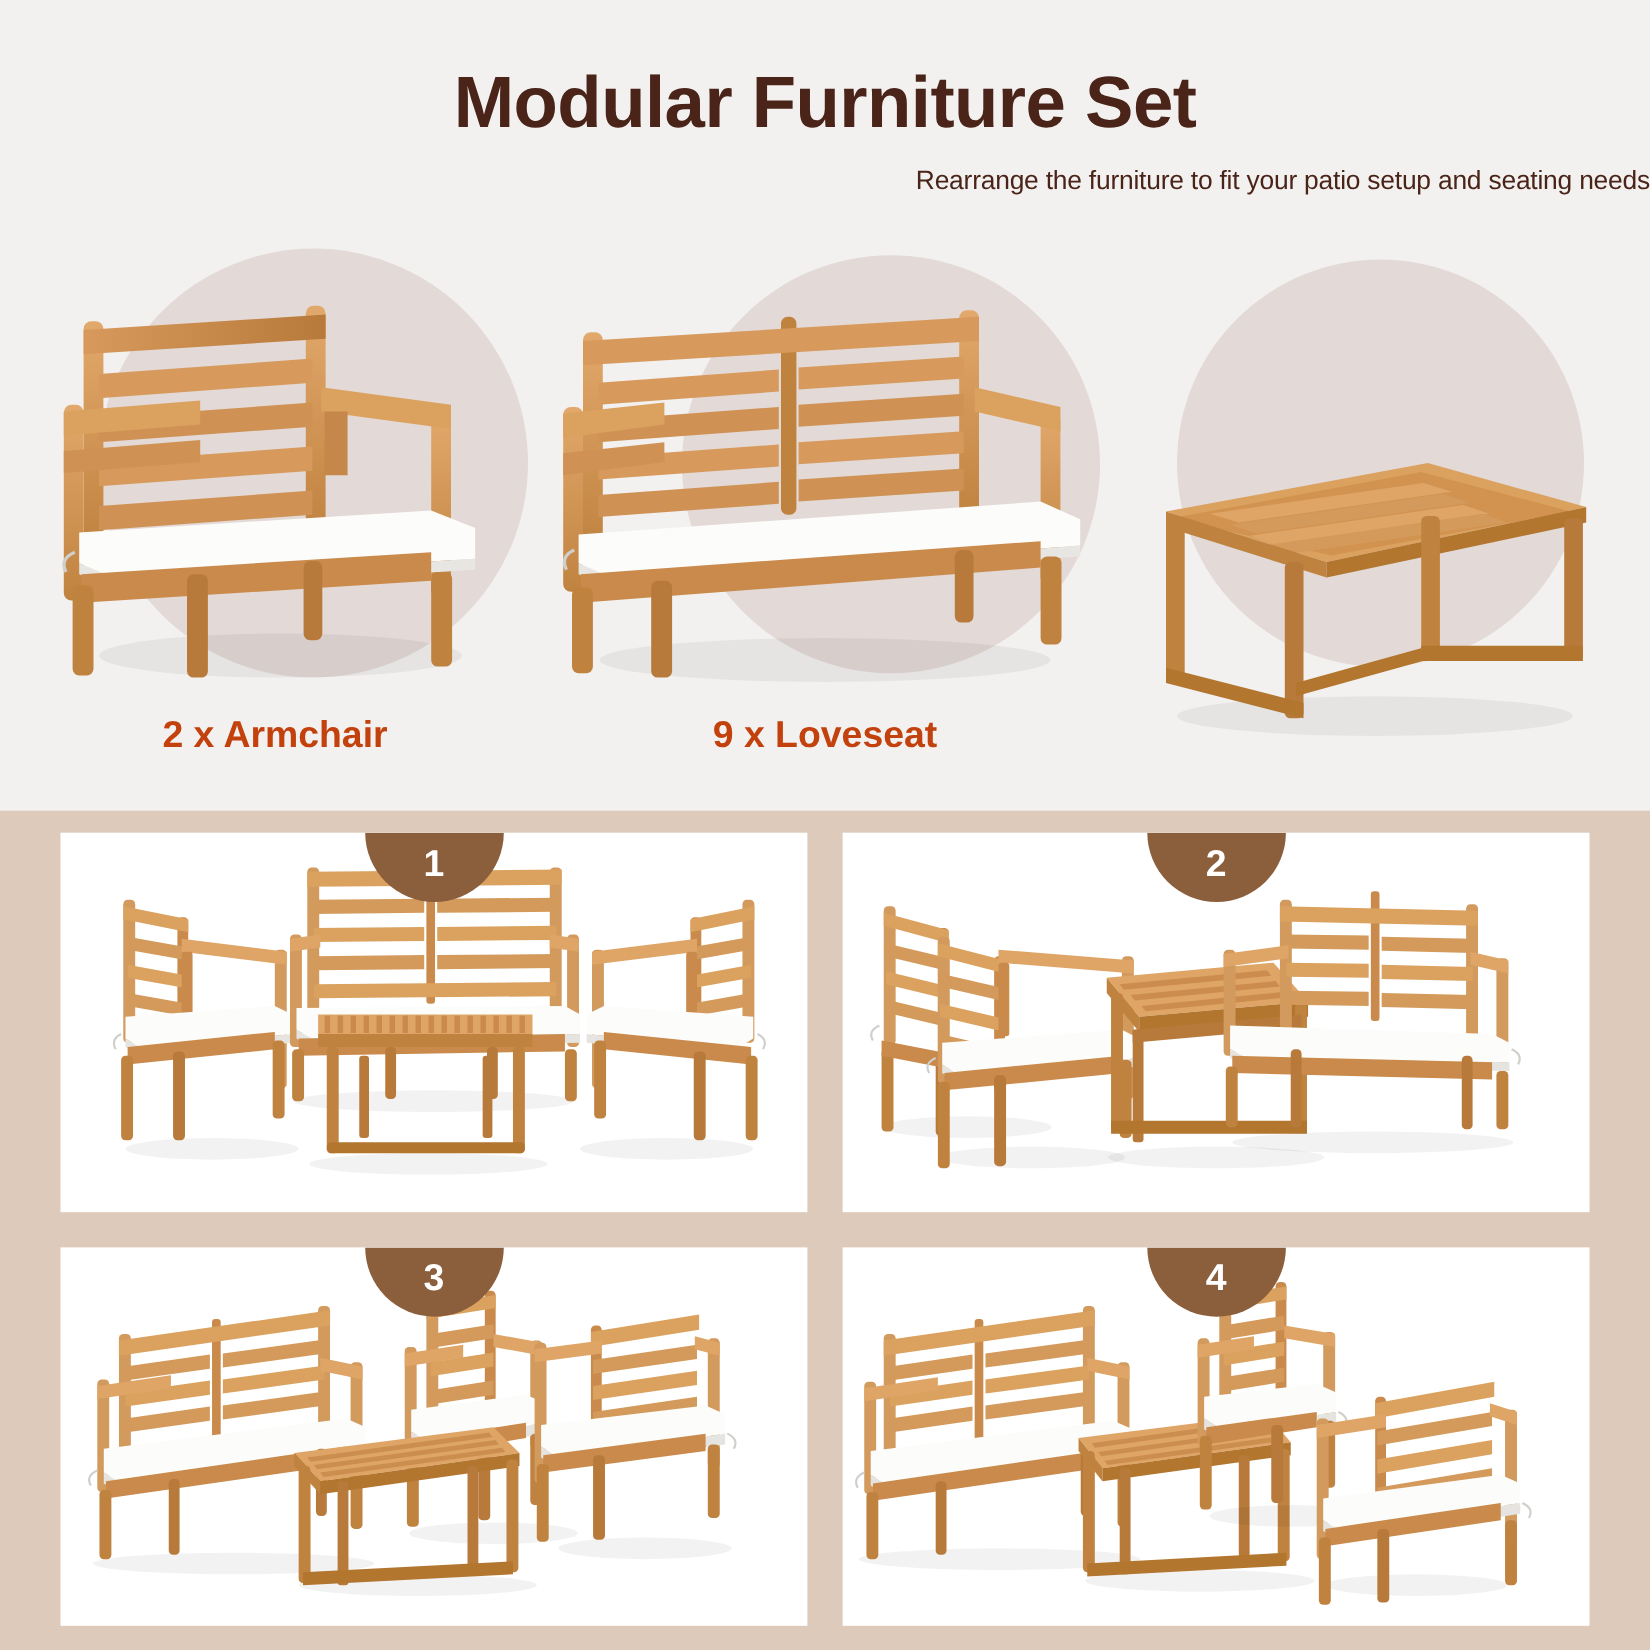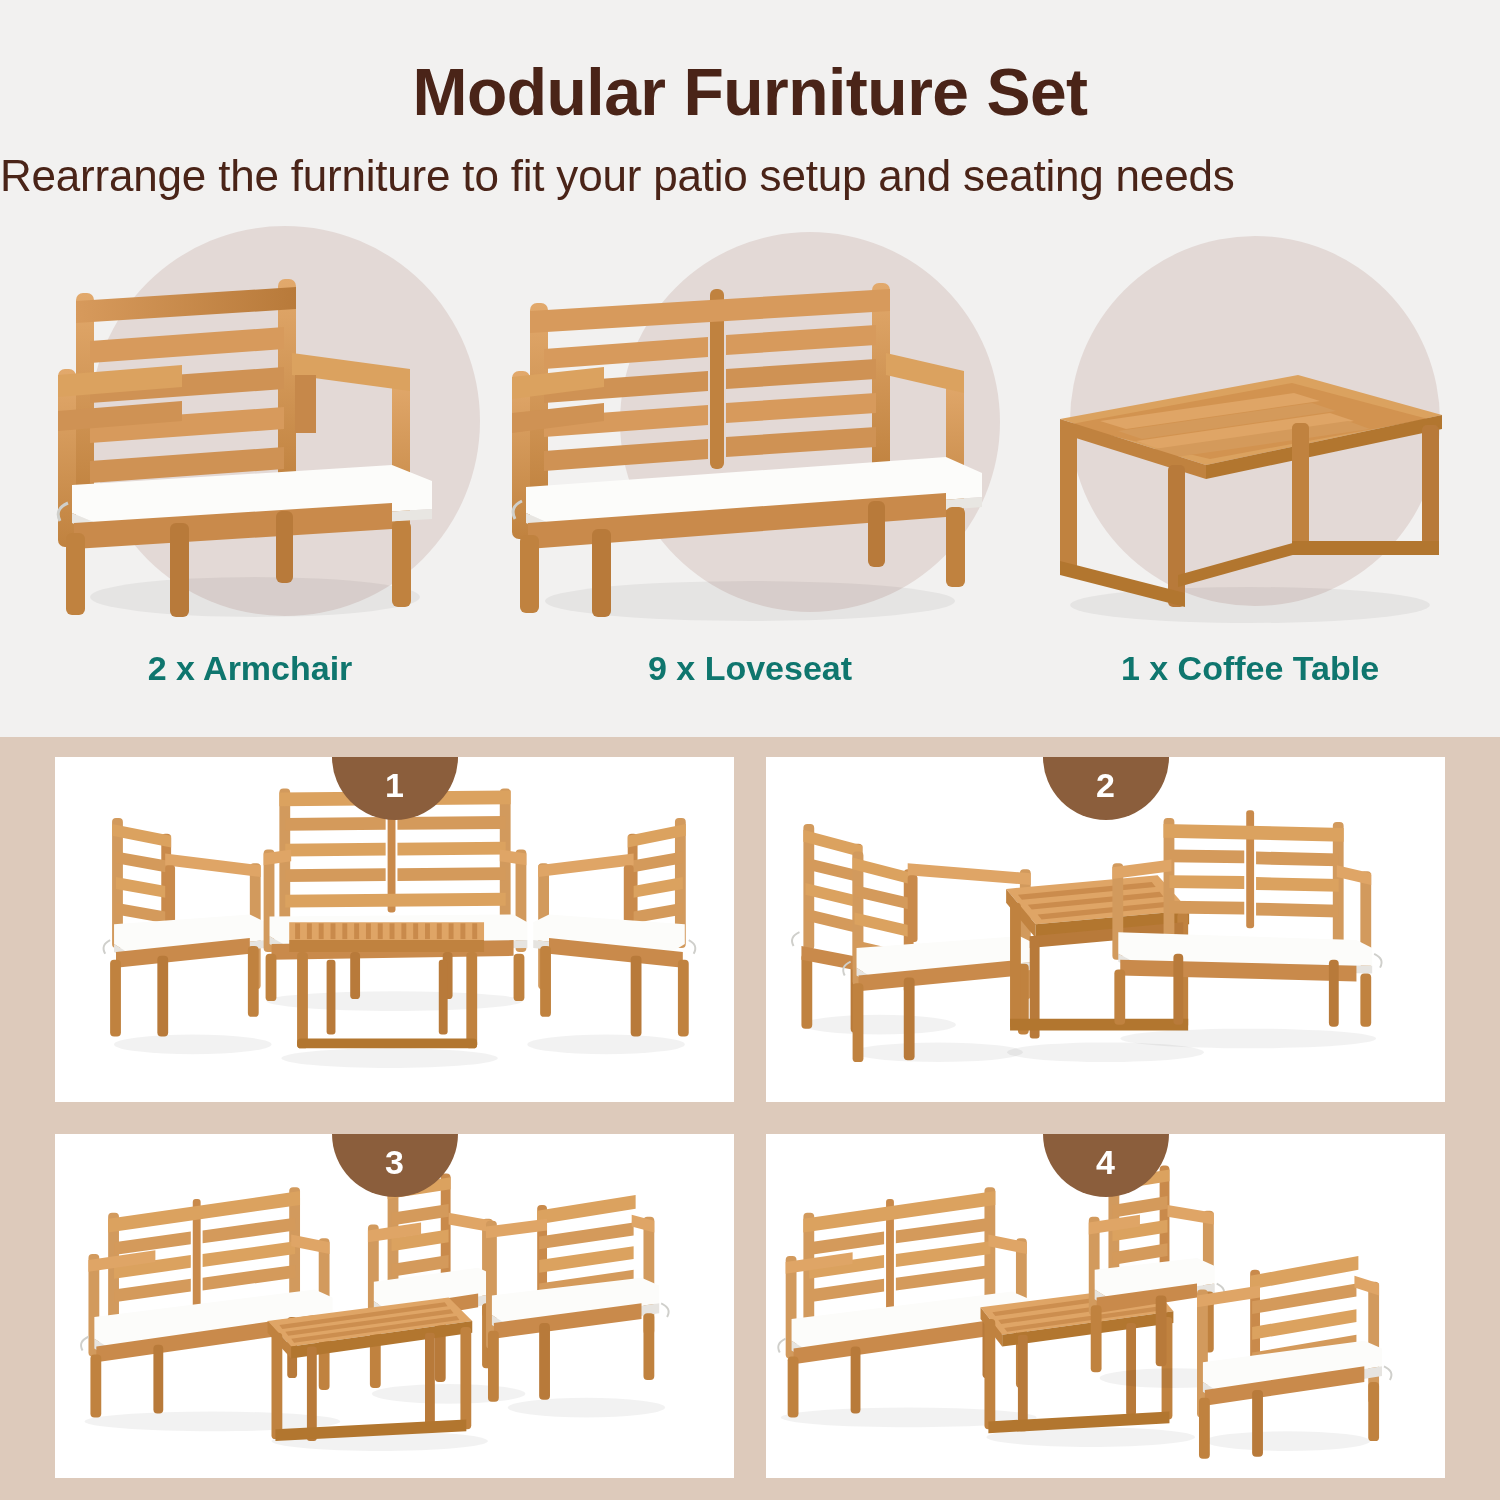--- a/index.html
+++ b/index.html
@@ -19,22 +19,22 @@
   .title {
     text-align:center;
     font-size:66px;
     font-weight:bold;
     color:#4a2418;
     letter-spacing:-0.5px;
     padding-top:58px;
     line-height:1.05;
   }
   .subtitle {
-    text-align:left;
-    font-size:44px;
+    text-align:right;
+    font-size:24px;
     color:#4a2418;
     padding-top:24px;
     letter-spacing:-0.2px;
   }
 
   .products {
     position:absolute; left:0; top:218px; width:1500px; height:470px;
     display:flex;
   }
   .product {
@@ -53,21 +53,21 @@
   }
   .p1 .blob { width:390px; height:390px; left:90px; top:8px; }
   .p2 .blob { width:380px; height:380px; left:120px; top:14px; }
   .p3 .blob { width:370px; height:370px; left:70px; top:18px; }
 
   .art { position:relative; z-index:2; }
   .caption {
     position:relative; z-index:3;
     font-size:34px;
     font-weight:bold;
-    color:#0f766e;
+    color:#c2410c;
     margin-top:8px;
   }
 
   
   .arrangements {
     position:absolute; left:0; top:737px; width:1500px; height:763px;
     background:#ddcabb;
     padding:20px 55px 22px 55px;
     display:grid;
     grid-template-columns:1fr 1fr;
@@ -234,21 +234,20 @@
             <rect x="138" y="168" width="17" height="142" rx="5" fill="#b87a3a"></rect>
             <path d="M30 264 L155 296 L155 310 L30 278 Z" fill="#b2762f"></path>
 
             <rect x="262" y="126" width="17" height="132" rx="5" fill="#c0823f"></rect>
             <rect x="392" y="128" width="17" height="130" rx="5" fill="#b87a3a"></rect>
             <path d="M262 244 L409 244 L409 258 L262 258 Z" fill="#b2762f"></path>
 
             <path d="M148 278 L270 244 L270 256 L148 290 Z" fill="#b2762f"></path>
           </svg>
         </div>
-        <div class="caption">1 x Coffee Table</div>
       </div>
 
     </div>
   </div>
 
   <div class="arrangements">
 
     <div class="card">
       <div class="badge">1</div>
       <div class="scene">

